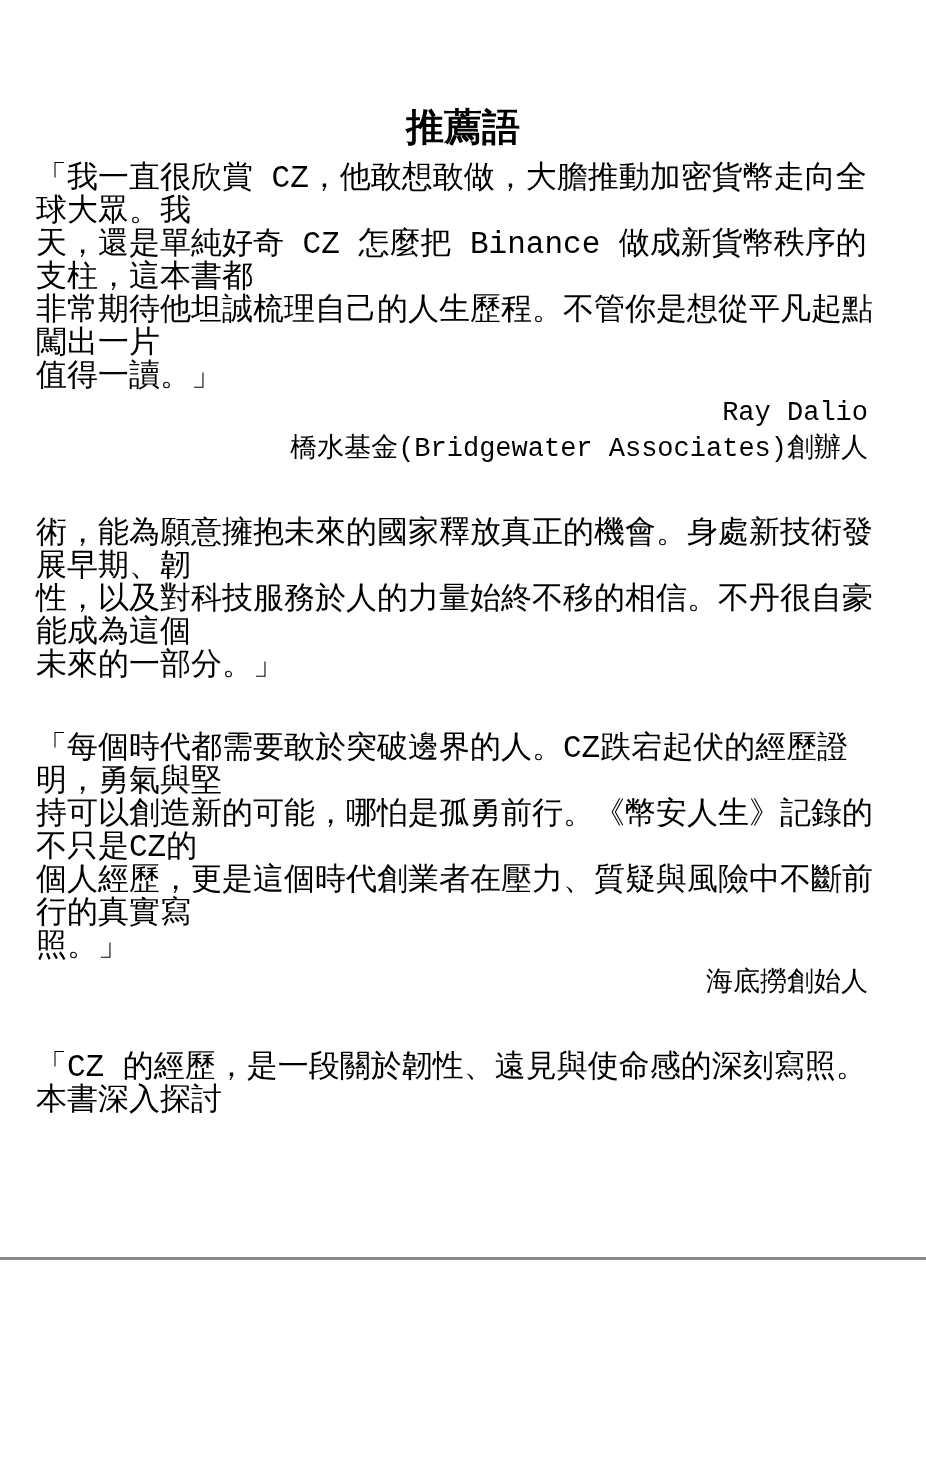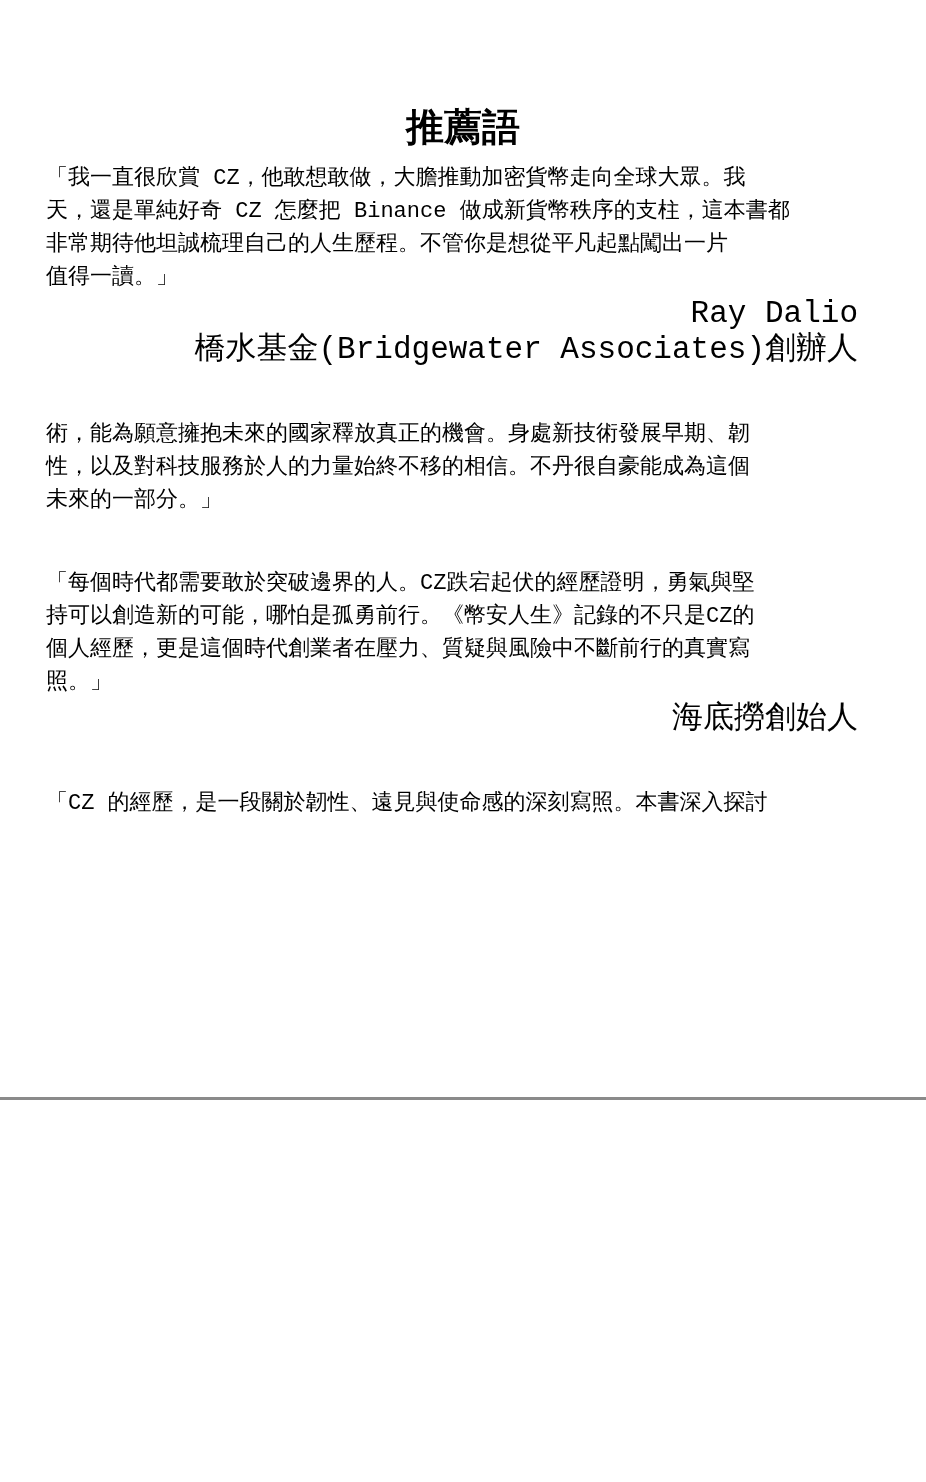--- a/index.html
+++ b/index.html
@@ -3,51 +3,51 @@
 <meta charset="utf-8">
 <style>
   html, body {
     margin: 0;
     padding: 0;
     background: #ffffff;
   }
   .page {
     position: relative;
     width: 926px;
-    height: 1100px;
+    height: 1260px;
     margin: 0 auto;
     background: #ffffff;
     box-sizing: border-box;
-    padding: 0 46px;
+    padding: 0 36px;
     overflow: hidden;
     font-family: "Liberation Mono", "DejaVu Sans Mono", monospace;
     color: #000000;
   }
   .page-title {
     margin: 108px 0 10px 0;
     text-align: center;
     font-size: 38px;
     line-height: 44px;
     font-weight: 600;
   }
   .quote-section {
     margin: 0 0 50px 0;
   }
   .quote-line {
-    font-size: 22px;
+    font-size: 31px;
     line-height: 33px;
     white-space: pre-wrap;
   }
   .attribution {
     margin-top: 2px;
     text-align: right;
     padding-right: 22px;
   }
   .attribution-line {
-    font-size: 31px;
+    font-size: 27px;
     line-height: 36px;
   }
   .bottom-edge {
     position: absolute;
     left: 0;
     bottom: 0;
     width: 100%;
     height: 3px;
     background: #8a8a8a;
   }

